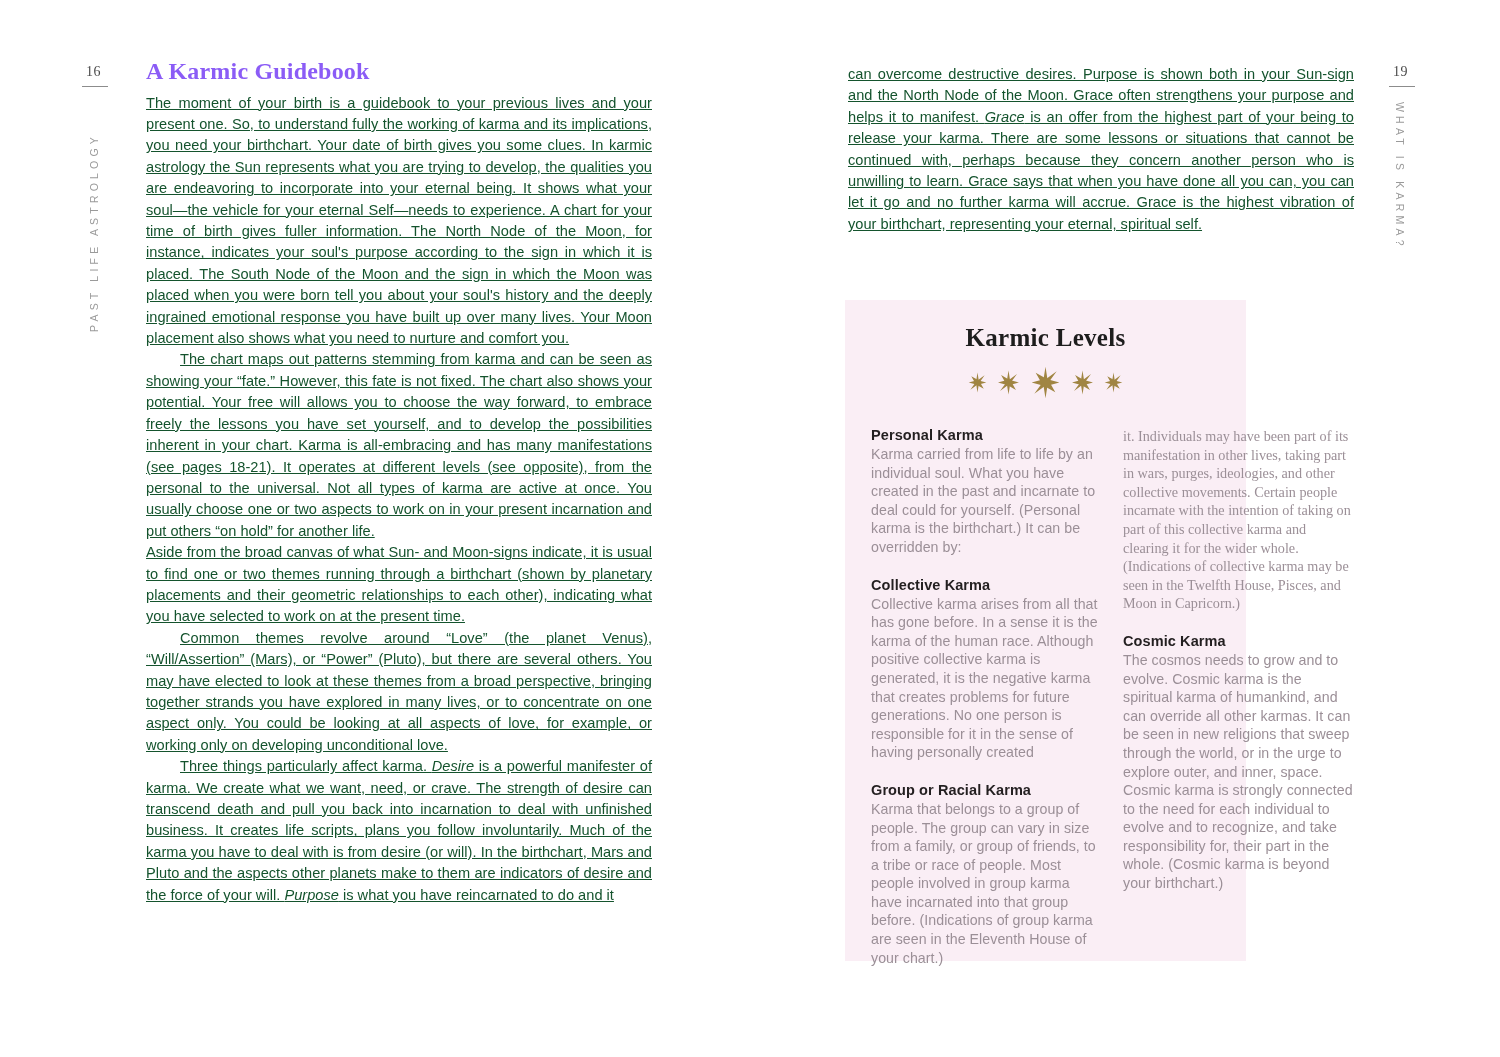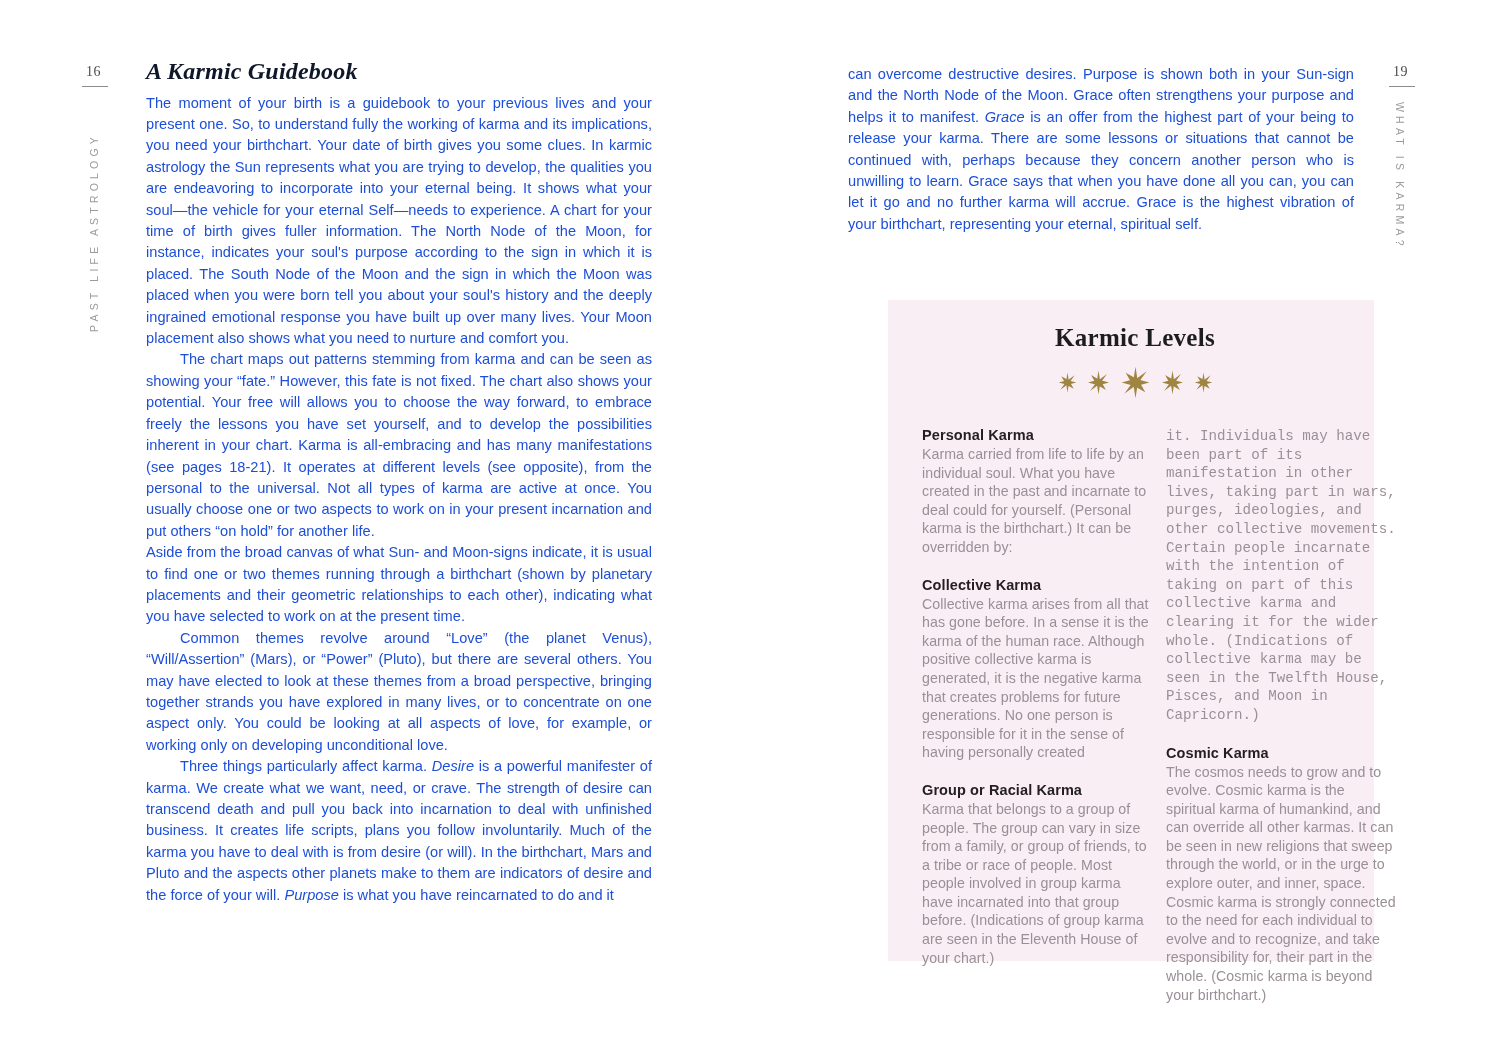--- a/index.html
+++ b/index.html
@@ -50,37 +50,37 @@
 
   
   .col {
     position: absolute;
     font-family: "Liberation Sans", sans-serif;
   }
   .sec-title {
     font-family: "Liberation Serif", serif;
     font-size: 24px;
     font-weight: 700;
-    color: #0f172a;
+    color: #8b5cf6;
     letter-spacing: 0.2px;
     margin: 0 0 7px 0;
     line-height: 1.15;
-    font-style: italic;
   }
   .sec-title.second {
     margin-top: 34px;
   }
   p.body {
     margin: 0;
     font-size: 14.6px;
     line-height: 21.4px;
-    color: #1d4ed8;
+    color: #14532d;
     text-align: justify;
     text-justify: inter-word;
     letter-spacing: 0.02px;
+    text-decoration: underline;
   }
   p.body.ind {
     text-indent: 34px;
   }
   p.body em { font-style: italic; }
 
   
   .panel {
     position: absolute;
     background: #faeef5;
@@ -99,21 +99,21 @@
   .stars {
     display: flex;
     justify-content: center;
     align-items: center;
     gap: 8px;
     margin-top: 14px;
   }
   .stars svg { display: block; }
   .panel-cols {
     display: flex;
-    gap: 12px;
+    gap: 20px;
     padding: 28px 26px 0 26px;
     box-sizing: border-box;
   }
   .panel-col {
     width: 232px;
     flex: 0 0 232px;
   }
   .entry { margin-bottom: 20px; }
   .entry:last-child { margin-bottom: 0; }
   .entry-title {
@@ -126,21 +126,21 @@
   }
   .entry-body {
     font-family: "Liberation Sans", sans-serif;
     font-size: 14.2px;
     line-height: 18.6px;
     color: #9b8f97;
     margin: 0;
     letter-spacing: 0.05px;
   }
   .cont-body {
-    font-family: Liberation Mono, monospace;
+    font-family: Liberation Serif, serif;
     font-size: 14.2px;
     line-height: 18.6px;
     color: #9b8f97;
     margin: 0 0 20px 0;
   }
 </style>
 </head>
 <body>
 
 <div class="spread">
@@ -168,21 +168,21 @@
   <div class="folio" style="left:1393px; top:64px;">19</div>
   <div class="folio-rule" style="left:1389px; top:86px;"></div>
   <div class="running-head" style="left:1394px; top:102px; height:175px;">WHAT IS KARMA?</div>
 
   <div class="col" style="left:848px; top:64px; width:506px;">
     <p class="body">
       <span>can overcome destructive desires. Purpose is shown both in your Sun-sign and the North Node of the Moon. Grace often strengthens your purpose and helps it to manifest. </span><em>Grace</em><span> is an offer from the highest part of your being to release your karma. There are some lessons or situations that cannot be continued with, perhaps because they concern another person who is unwilling to learn. Grace says that when you have done all you can, you can let it go and no further karma will accrue. Grace is the highest vibration of your birthchart, representing your eternal, spiritual self.</span>
     </p>
   </div>
 
-  <div class="panel" style="left:888px; top:300px; width:486px; height:661px;padding-left:8px;">
+  <div class="panel" style="left:845px; top:300px; width:401px; height:661px;">
 
     <div class="panel-title">Karmic Levels</div>
 
     <div class="stars">
       <svg width="21" height="21" viewBox="0 0 100 100">
         <path fill="#a08542" d="M50 2 L56 40 L92 50 L56 60 L50 98 L44 60 L8 50 L44 40 Z"></path>
         <path fill="#a08542" d="M50 2 L56 40 L92 50 L56 60 L50 98 L44 60 L8 50 L44 40 Z" transform="rotate(45 50 50)"></path>
       </svg>
       <svg width="25" height="25" viewBox="0 0 100 100">
         <path fill="#a08542" d="M50 2 L56 40 L92 50 L56 60 L50 98 L44 60 L8 50 L44 40 Z"></path>

